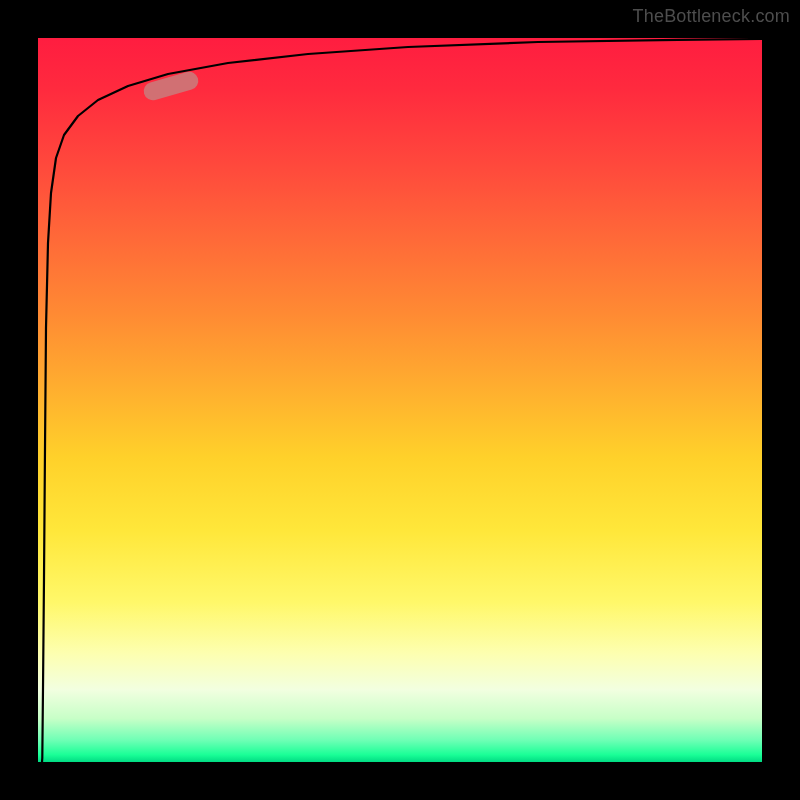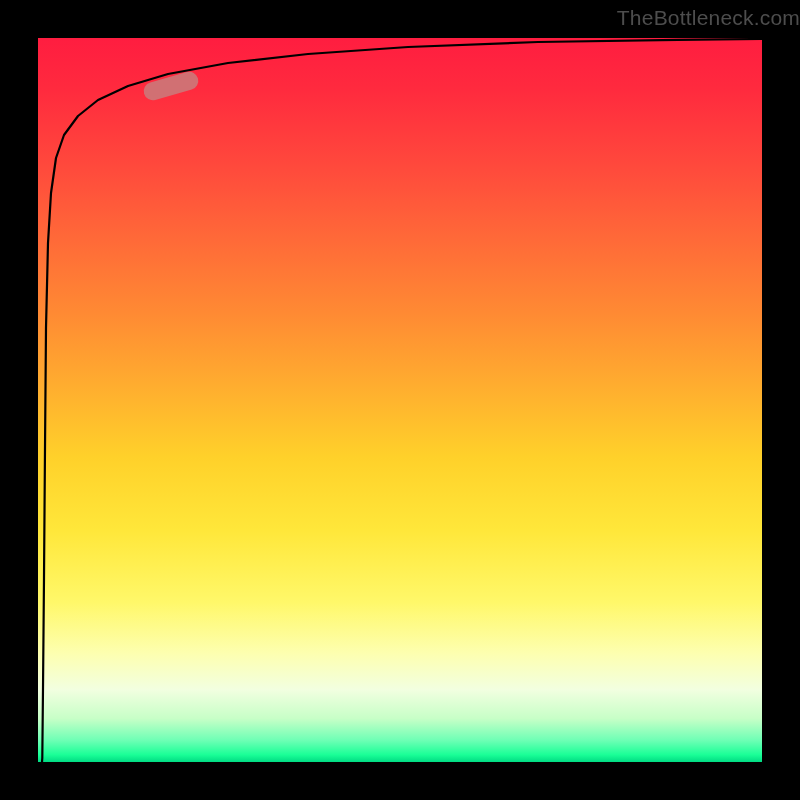--- a/index.html
+++ b/index.html
@@ -6,23 +6,23 @@
   html, body { width: 800px; height: 800px; background: #000; overflow: hidden; }
   .frame {
     position: relative;
     width: 800px;
     height: 800px;
     background: #000;
   }
   .attribution {
     position: absolute;
     top: 6px;
-    right: 0;
+    right: 10px;
     font-family: Arial, Helvetica, sans-serif;
-    font-size: 21px;
+    font-size: 18px;
     color: #4d4d4d;
     letter-spacing: 0.2px;
     font-weight: 400;
   }
   .plot-area {
     position: absolute;
     left: 38px;
     top: 38px;
     width: 724px;
     height: 724px;

